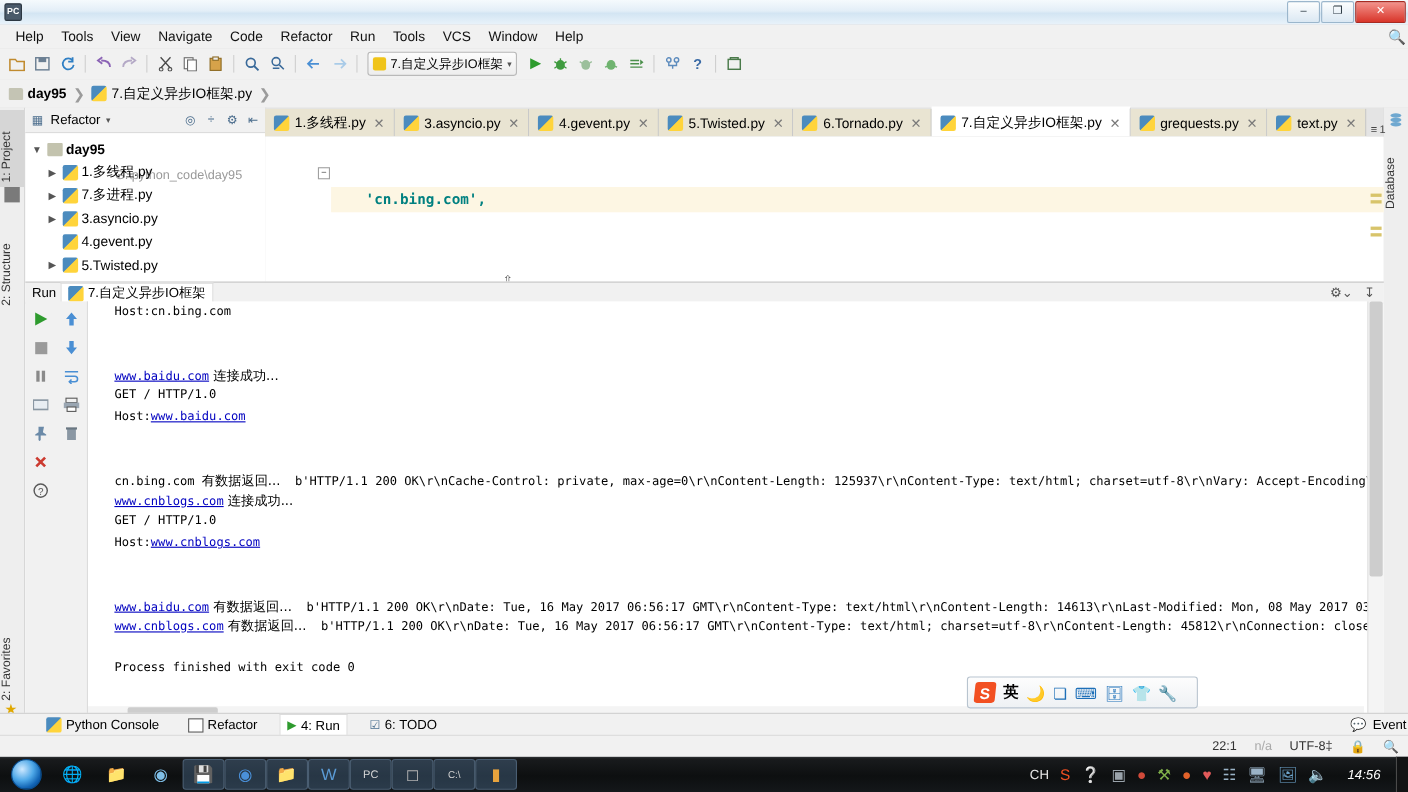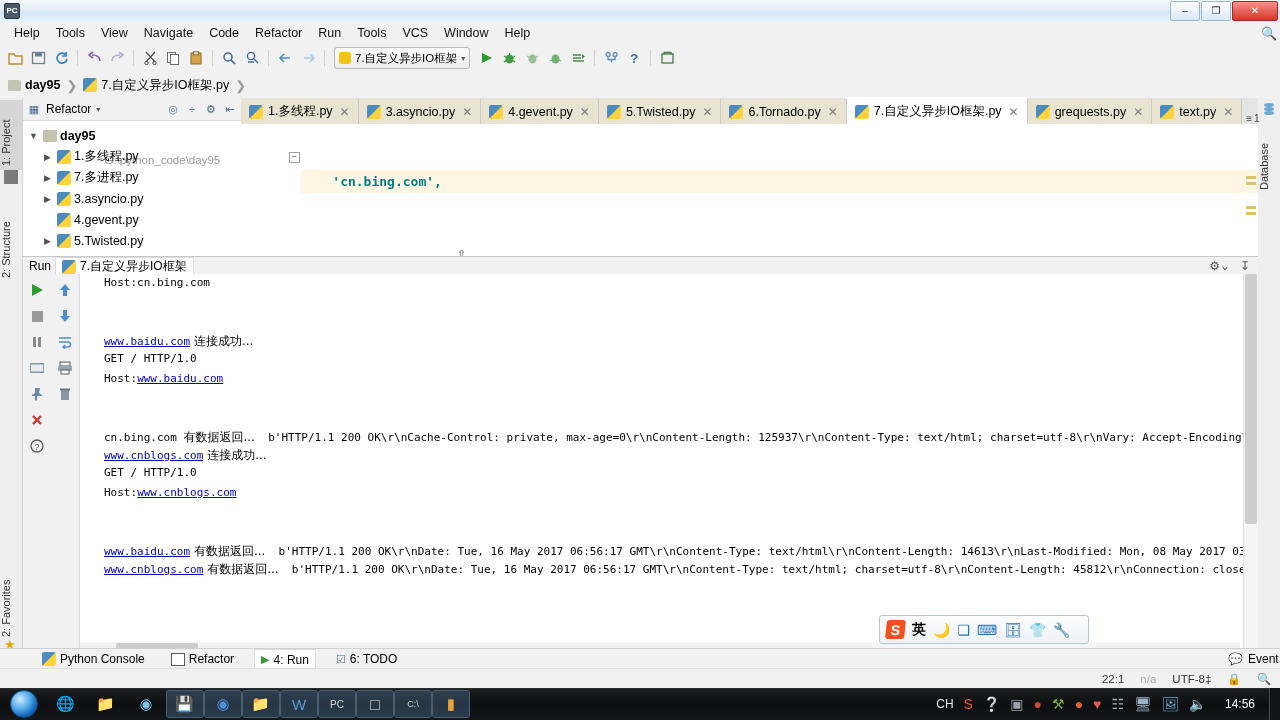--- a/index.html
+++ b/index.html
@@ -224,21 +224,21 @@
   .startorb{
     width:44px;height:30px;margin-left:2px;display:flex;align-items:center;justify-content:center;
   }
   .orb{width:26px;height:26px;border-radius:50%;
        background:radial-gradient(circle at 35% 32%,#cfe9ff 0%,#4ea8e8 42%,#1163b3 70%,#063b77 100%);
        border:1px solid #0a4f91;}
   .tbitem{width:40px;height:28px;display:flex;align-items:center;justify-content:center;font-size:15px;}
   .tbitem.box{border:1px solid #4a5e72;background:rgba(90,130,170,.35);border-radius:3px;height:26px;width:36px;}
   .tray{display:flex;align-items:center;gap:10px;margin-left:auto;padding-right:6px;color:#e8e8e8;font-size:12px;}
   .trayico{font-size:14px;line-height:1;}
-  .clock{font-size:12px;color:#fff;padding:0 8px;}
+  .clock{font-size:12px;color:#fff;padding:0 8px;font-style:italic;}
   .showdesk{width:10px;height:32px;border-left:1px solid #4a4a4a;background:#121314;}
 </style>
 </head>
 <body>
 
 <div class="app">
 
   <div class="titlebar">
     <div class="title-ico">PC</div>
     <div class="winbtns">
@@ -639,20 +639,21 @@
       <div class="cl" style="top:96px;"><span>Host:</span><span class="lnk">www.baidu.com</span></div>
 
       <div class="cl" style="top:154px;"><span>cn.bing.com </span><span class="cn">有数据返回...</span><span>  b'HTTP/1.1 200 OK\r\nCache-Control: private, max-age=0\r\nContent-Length: 125937\r\nContent-Type: text/html; charset=utf-8\r\nVary: Accept-Encoding\r\nServer: Microsoft</span></div>
       <div class="cl" style="top:172px;"><span class="lnk">www.cnblogs.com</span><span class="cn"> 连接成功...</span></div>
       <div class="cl" style="top:190px;"><span>GET / HTTP/1.0</span></div>
       <div class="cl" style="top:210px;"><span>Host:</span><span class="lnk">www.cnblogs.com</span></div>
 
       <div class="cl" style="top:268px;"><span class="lnk">www.baidu.com</span><span class="cn"> 有数据返回...</span><span>  b'HTTP/1.1 200 OK\r\nDate: Tue, 16 May 2017 06:56:17 GMT\r\nContent-Type: text/html\r\nContent-Length: 14613\r\nLast-Modified: Mon, 08 May 2017 03:48:00 GMT\r\nConnec</span></div>
       <div class="cl" style="top:286px;"><span class="lnk">www.cnblogs.com</span><span class="cn"> 有数据返回...</span><span>  b'HTTP/1.1 200 OK\r\nDate: Tue, 16 May 2017 06:56:17 GMT\r\nContent-Type: text/html; charset=utf-8\r\nContent-Length: 45812\r\nConnection: close\r\nVary: Accept-Enc</span></div>
 
+      <div class="cl" style="top:324px;"><span>Process finished with exit code 0</span></div>
     </div>
 
     <div class="consolescroll">
       <div class="csthumb"></div>
     </div>
     <div class="hscroll">
       <div class="hsthumb"></div>
     </div>
   </div>
 

